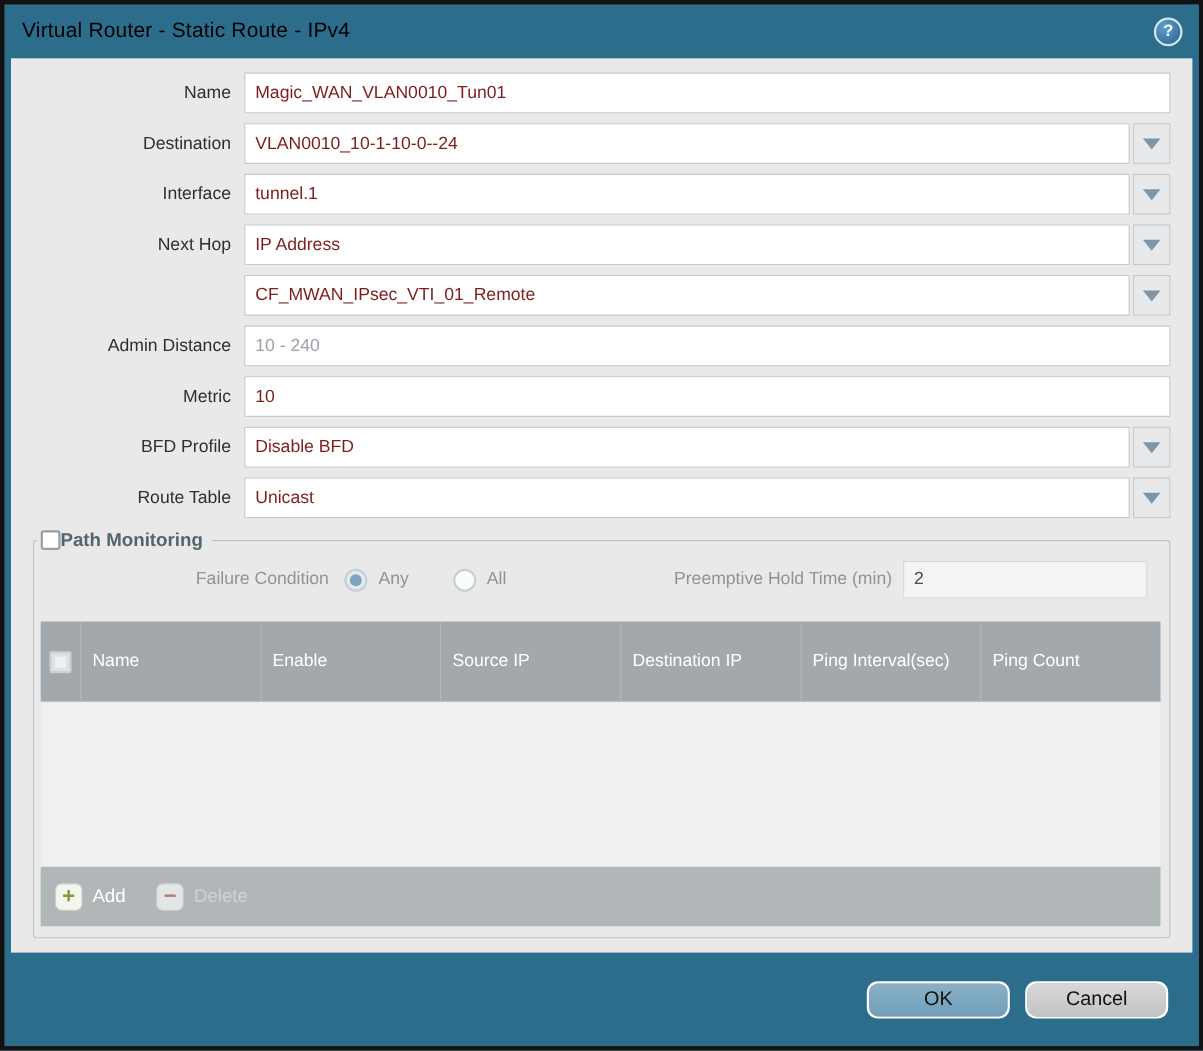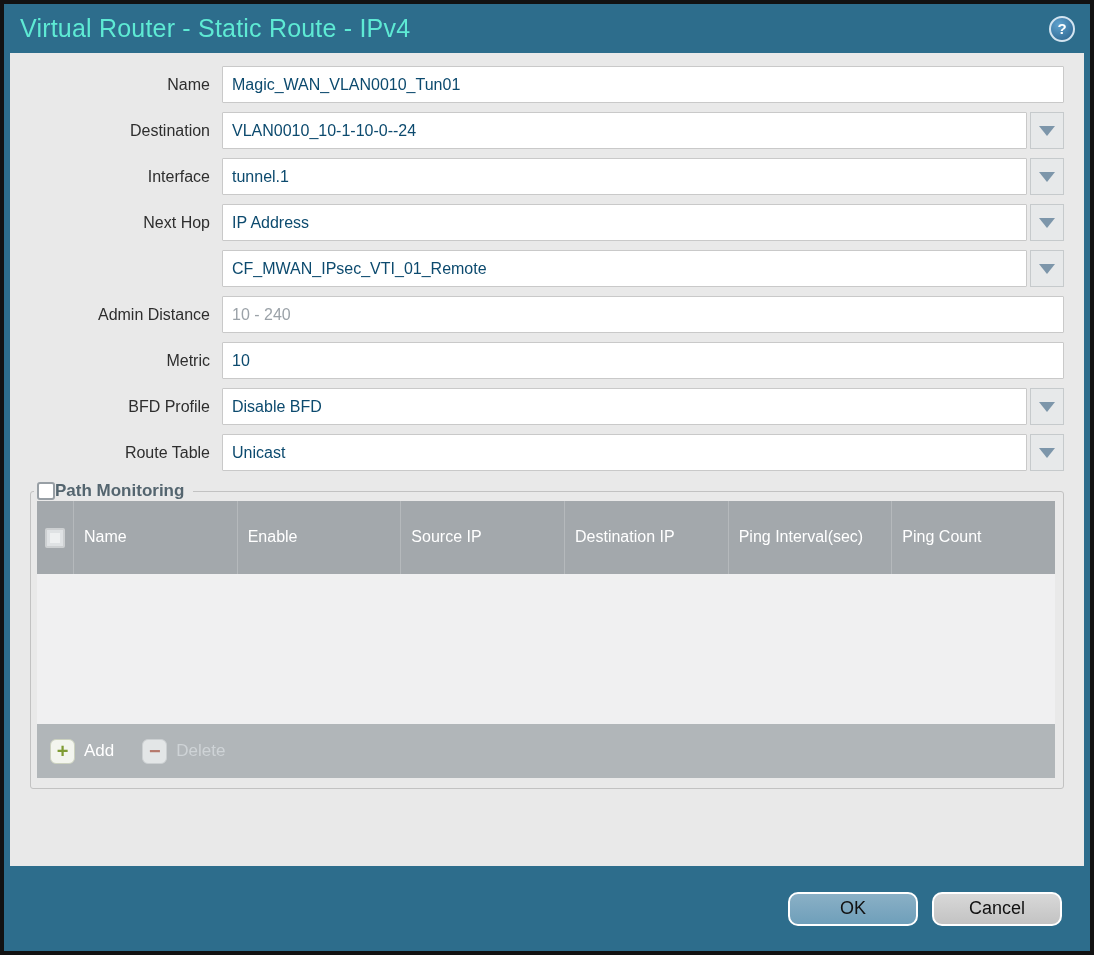--- a/index.html
+++ b/index.html
@@ -12,21 +12,21 @@
     background:#2d6d8c;
     border:4px solid #121212;
   }
 
   
   .titlebar {
     height:49px;
     display:flex; align-items:center; justify-content:space-between;
     padding:0 15px 0 16px;
   }
-  .title { color:#5eead4; font-size:25px; letter-spacing:.2px; }
+  .title { color:#000000; font-size:19px; letter-spacing:.2px; }
   .help-btn {
     width:26px; height:26px; border-radius:50%;
     background:radial-gradient(circle at 35% 30%, #5ea1cd, #2a6089);
     border:2px solid #d3e4f0;
     color:#fff; font-size:15px; font-weight:bold;
     display:flex; align-items:center; justify-content:center;
     cursor:pointer;
   }
 
   
@@ -39,21 +39,21 @@
 
   .form-row { display:flex; align-items:center; margin-bottom:9px; height:37px; }
   .form-label {
     flex:none; width:212px; text-align:right; padding-right:12px;
     font-size:16px; color:#2e2e2e;
   }
   .ctl { flex:1; display:flex; align-items:stretch; height:37px; }
   .text-input {
     flex:1; height:37px; min-width:0;
     border:1px solid #c9c9c9; border-radius:1px;
-    background:#fff; color:#0c4a6e;
+    background:#fff; color:#7f1d1d;
     font-family:"Liberation Sans", sans-serif; font-size:16px;
     padding:0 9px; outline:none;
   }
   .text-input::placeholder { color:#9ba2a8; }
   .dd-btn {
     flex:none; width:34px; margin-left:3px;
     background:#e7e9ea; border:1px solid #c6cacc;
     display:flex; align-items:center; justify-content:center;
     cursor:pointer;
   }
@@ -243,20 +243,33 @@
         </span>
       </div>
     </div>
 
     <fieldset class="pm-fieldset">
       <legend class="pm-legend">
         <span class="pm-checkbox"></span>
         <span class="pm-title">Path Monitoring</span>
       </legend>
 
+      <div class="pm-row">
+        <span class="pm-label fc-label">Failure Condition</span>
+        <span class="radio-wrap">
+          <span class="radio checked"></span>
+          <span class="radio-label">Any</span>
+        </span>
+        <span class="radio-wrap">
+          <span class="radio"></span>
+          <span class="radio-label">All</span>
+        </span>
+        <span class="pm-label pht-label">Preemptive Hold Time (min)</span>
+        <input class="pht-input" type="text" value="2" style="">
+      </div>
 
       <div class="pm-table">
         <div class="tbl-header">
           <span class="th th-check">
             <span class="hdr-checkbox"></span>
           </span>
           <span class="th">Name</span>
           <span class="th">Enable</span>
           <span class="th">Source IP</span>
           <span class="th">Destination IP</span>

